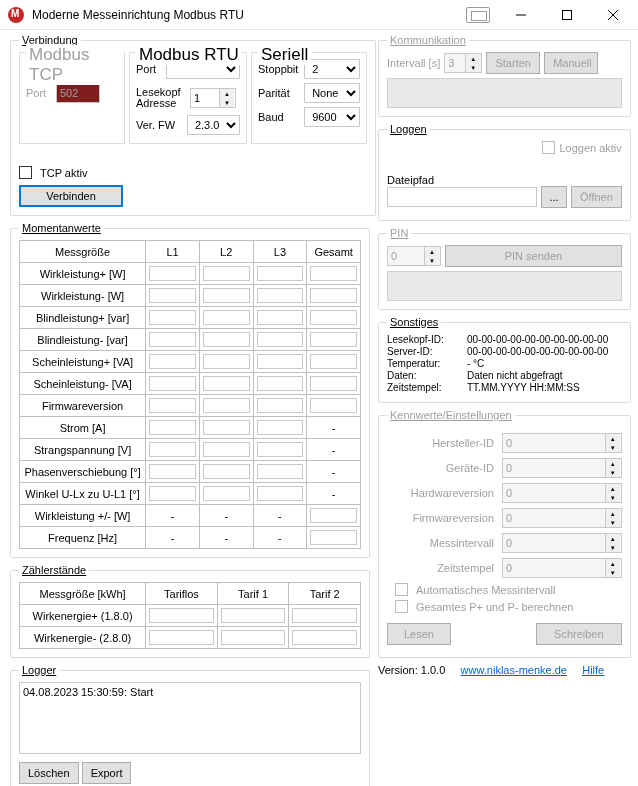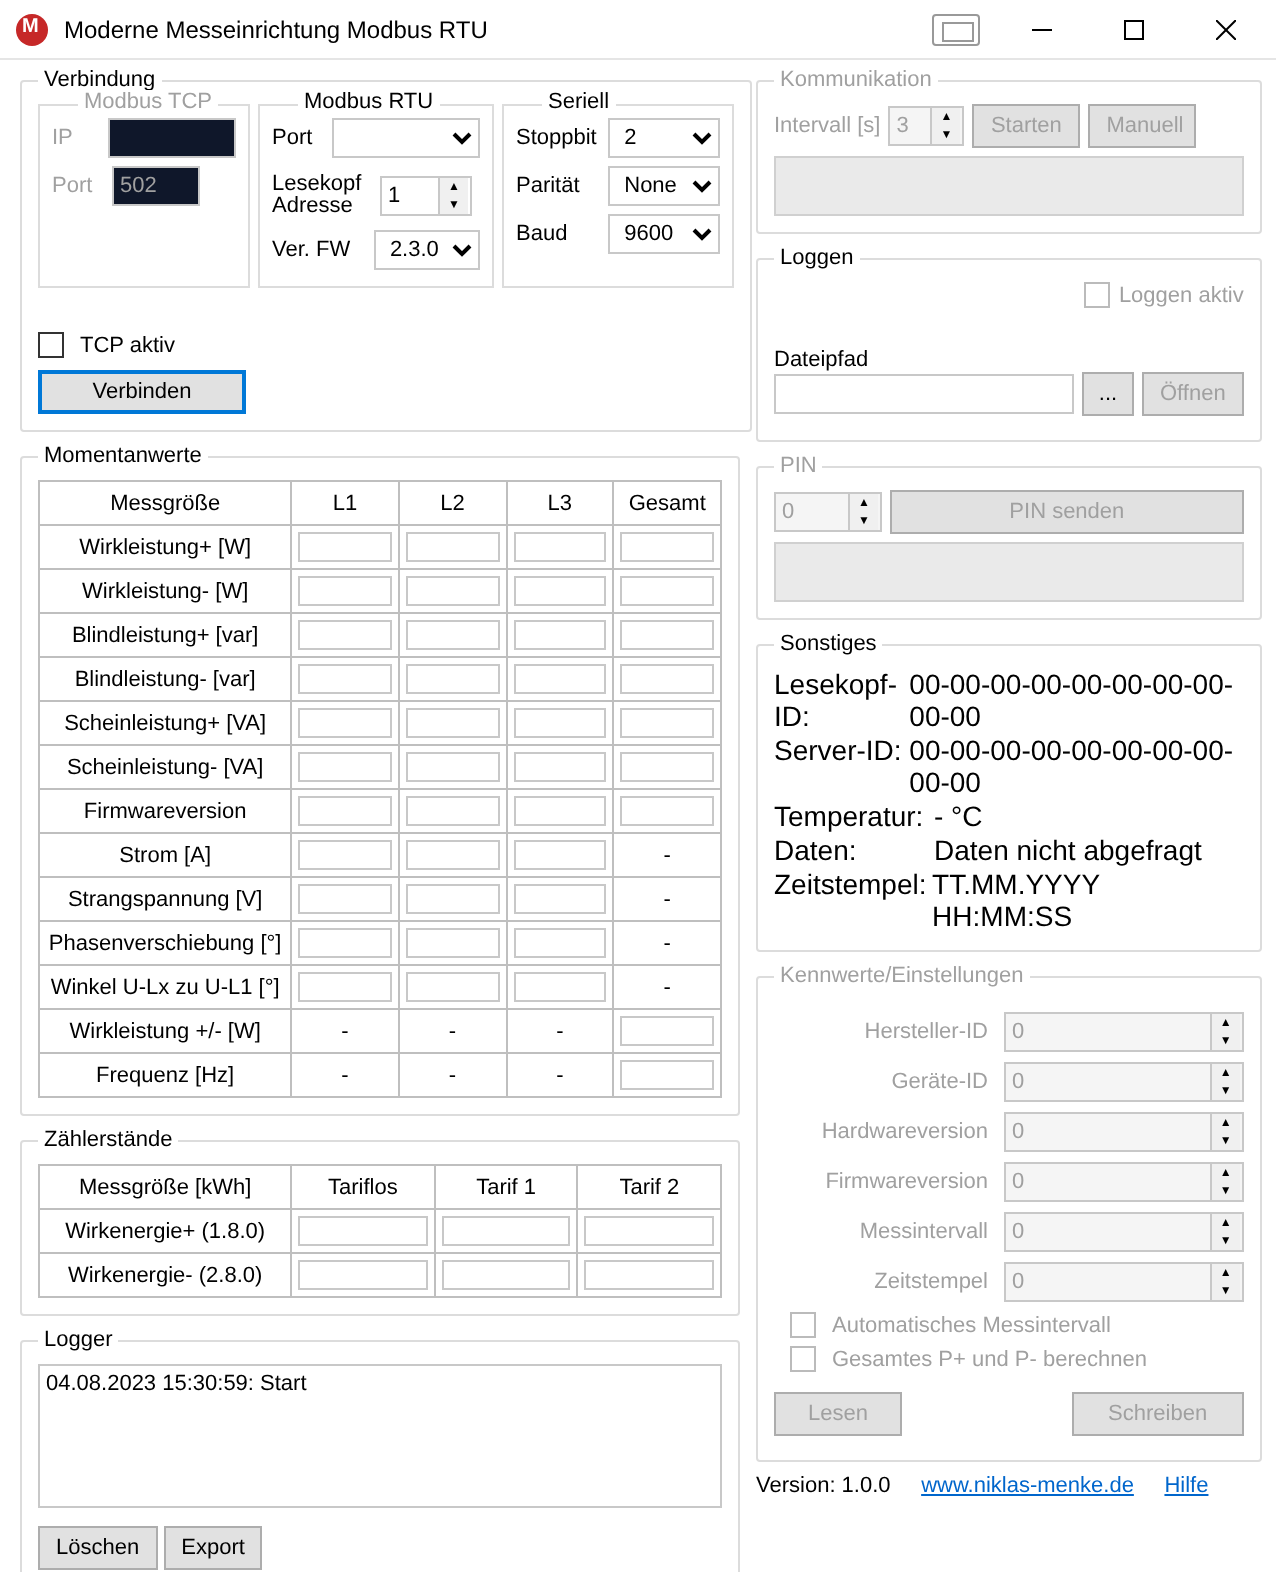--- a/index.html
+++ b/index.html
@@ -10,41 +10,41 @@
 .titlebar .title { font-size: 12px; flex: 0 0 auto; }
 .titlebar .spacer { flex: 1; }
 .titlebar .tbtn { width: 46px; height: 30px; display: flex; align-items: center; justify-content: center; }
 .titlebar .tbtn svg { width: 10px; height: 10px; }
 .tabind { width: 24px; height: 16px; border: 1px solid #999; border-radius: 2px; margin-right: 8px; position: relative; }
 .tabind::after { content: ""; position: absolute; left: 4px; top: 3px; width: 14px; height: 8px; border: 1px solid #999; }
 .content { display: flex; padding: 4px 10px 6px 10px; gap: 8px; }
 .col-left { width: 360px; }
 .col-right { flex: 1; }
 fieldset { border: 1px solid #dcdcdc; border-radius: 2px; margin-bottom: 6px; padding: 6px 8px 8px 8px; position: relative; }
-legend { font-size: 11px; padding: 0 3px; color: #000; }
+legend { font-size: 11px; padding: 0 3px; color: #000; text-decoration: underline; }
 fieldset.disabled legend { color: #a0a0a0; }
 .disabled-text { color: #a0a0a0; }
 .row { display: flex; align-items: center; gap: 4px; margin-bottom: 4px; }
 .lbl { display: inline-block; }
 input.txt, select.sel { border: 1px solid #c8c8c8; background: #fff; height: 20px; font-size: 11px; padding: 0 3px; }
-input.txt[disabled], select.sel[disabled] { background: #0f172a; color: #a0a0a0; }
+input.txt[disabled], select.sel[disabled] { background: #7f1d1d; color: #a0a0a0; }
 select.sel { appearance: menulist; }
 button.btn { border: 1px solid #adadad; background: #e1e1e1; height: 22px; font-size: 11px; padding: 0 8px; cursor: default; }
 button.btn[disabled] { color: #a0a0a0; text-align: center; }
 button.btn.primary { border: 2px solid #0078d7; }
 .chk { width: 13px; height: 13px; border: 1px solid #333; display: inline-block; margin-right: 4px; }
 .chk.disabled { border-color: #bbb; }
 .verbind-top { display: flex; gap: 4px; }
 .subbox { border: 1px solid #dcdcdc; padding: 6px 6px 4px 6px; position: relative; }
-.subbox .sublegend { position: absolute; top: -8px; left: 19px; background: #fff; padding: 0 3px; font-size: 11px; }
+.subbox .sublegend { position: absolute; top: -8px; left: 6px; background: #fff; padding: 0 3px; font-size: 17px; }
 table.data { border-collapse: collapse; width: 100%; table-layout: fixed; }
 table.data th, table.data td { border: 1px solid #bfbfbf; height: 22px; text-align: center; font-weight: normal; font-size: 11px; padding: 0; position: relative; }
 table.data th { background: #fff; }
 table.data .cell-input { position: absolute; left: 3px; right: 3px; top: 3px; bottom: 3px; border: 1px solid #c8c8c8; background: #fff; }
-.kv { display: flex; font-size: 14px; margin-bottom: 1px; }
+.kv { display: flex; font-size: 10px; margin-bottom: 1px; }
 .kv .k { width: 80px; }
 .spin { display: flex; align-items: center; border: 1px solid #c8c8c8; height: 20px; position: relative; }
 .spin input { border: none; width: calc(100% - 16px); height: 100%; font-size: 11px; padding: 0 3px; background: transparent; }
 .spin .arrows { width: 15px; height: 100%; display: flex; flex-direction: column; border-left: 1px solid #c8c8c8; }
 .spin .arrows span { flex: 1; display: flex; align-items: center; justify-content: center; font-size: 6px; background: #f0f0f0; }
 .spin.disabled { background: #f5f5f5; }
 .spin.disabled input { color: #a0a0a0; }
 .kennw-row { display: flex; align-items: center; margin-bottom: 5px; }
 .kennw-row .klbl { width: 115px; text-align: right; padding-right: 8px; color: #a0a0a0; font-size: 11px;}
 .kennw-row .spin { flex: 1; }

